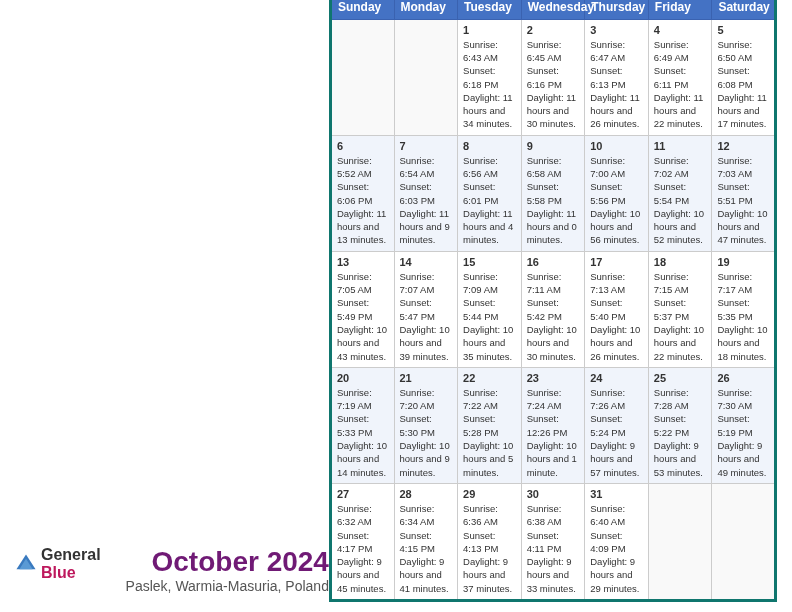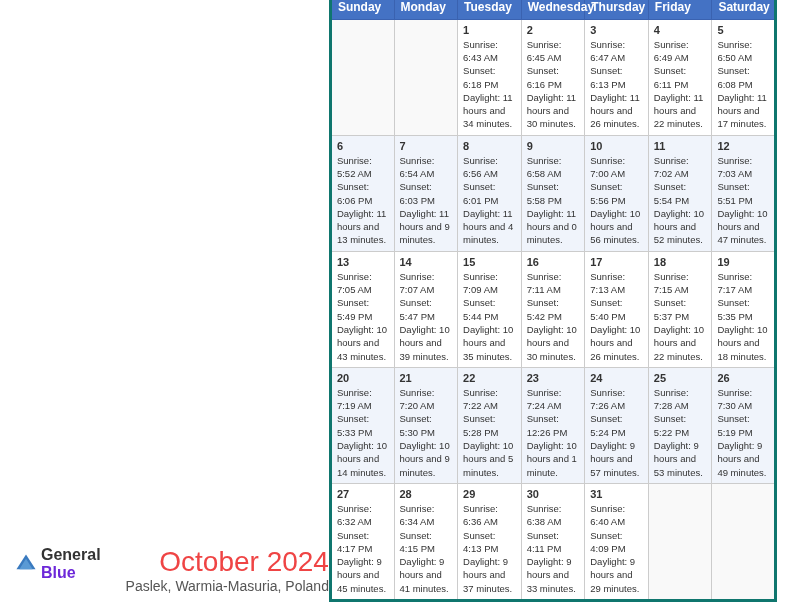--- a/index.html
+++ b/index.html
@@ -27,32 +27,32 @@
       display: flex;
       align-items: center;
       gap: 4px;
     }
     .logo-text {
       font-size: 16px;
       font-weight: bold;
       line-height: 1.1;
     }
     .logo-general { color: #333; }
-    .logo-blue { color: #6d28d9; }
+    .logo-blue { color: #be185d; }
     .logo-icon {
       width: 22px;
       height: 22px;
     }
     .title-block {
       text-align: right;
     }
     .title-block h1 {
       font-size: 28px;
-      font-weight: normal;
-      color: #ef4444;
+      font-weight: bold;
+      color: #701a75;
     }
     .title-block h2 {
       font-size: 14px;
       font-weight: normal;
       color: #555;
       padding-left: 25px;
     }
     .calendar {
       flex: 1;
       border: 3px solid #0f766e;

